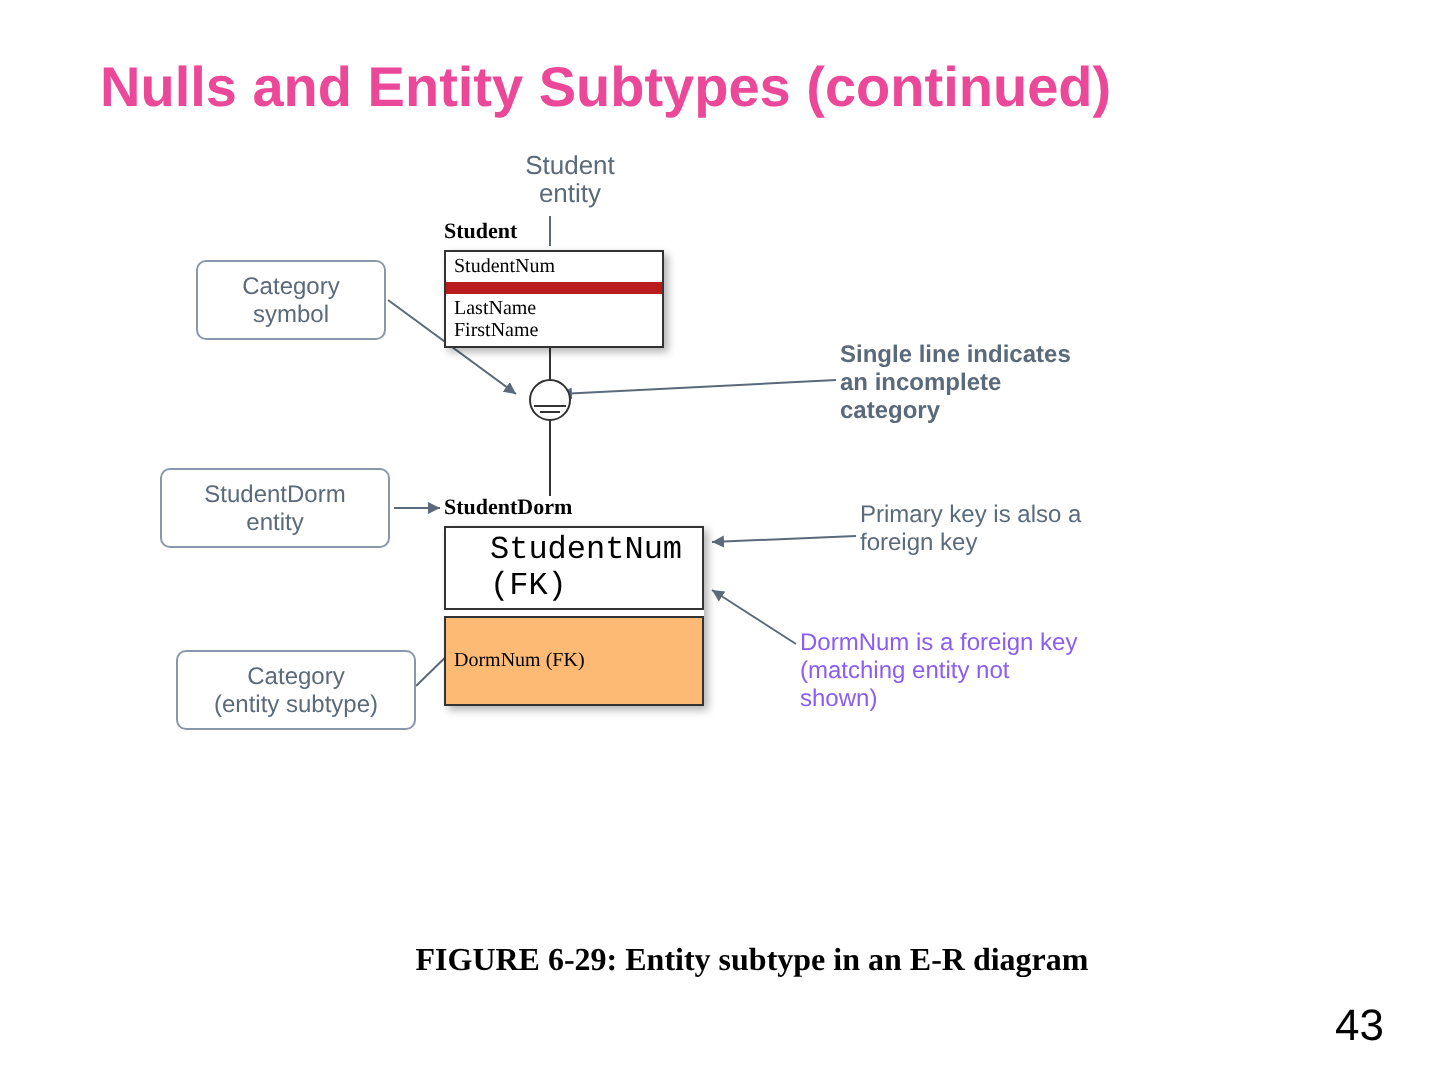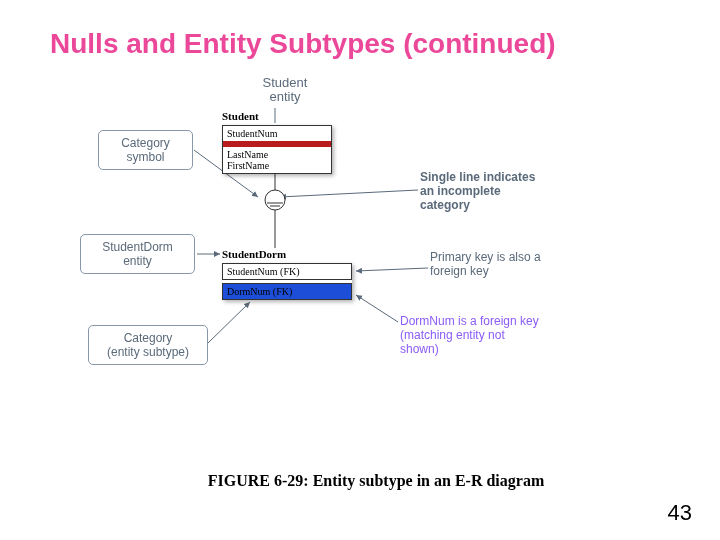--- a/index.html
+++ b/index.html
@@ -122,32 +122,32 @@
   .subtype-table {
     position: absolute;
     left: 222px;
     top: 193px;
     width: 130px;
     background: #fff;
     box-shadow: 2px 2px 4px rgba(0,0,0,0.3);
   }
   .subtype-table .row1 {
     border: 1px solid #333;
-    padding: 2px 4px;
-    font-size: 10px;
-    font-family: Liberation Serif, serif;
+    padding: 2px 22px;
+    font-size: 16px;
+    font-family: Liberation Mono, monospace;
     margin-bottom: 3px;
     background:#fff;
   }
   .subtype-table .row2 {
     border: 1px solid #333;
-    padding: 2px 4px;
+    padding: 16px 4px;
     font-size: 10px;
     font-family: 'Times New Roman', serif;
-    background:#1d4ed8;
+    background:#fdba74;
   }
   .single-line-box {
     position: absolute;
     left: 420px;
     top: 100px;
     width: 125px;
     font-size: 12px;
     color: #5a6a7a;
     line-height: 14px;
     font-weight: bold;

